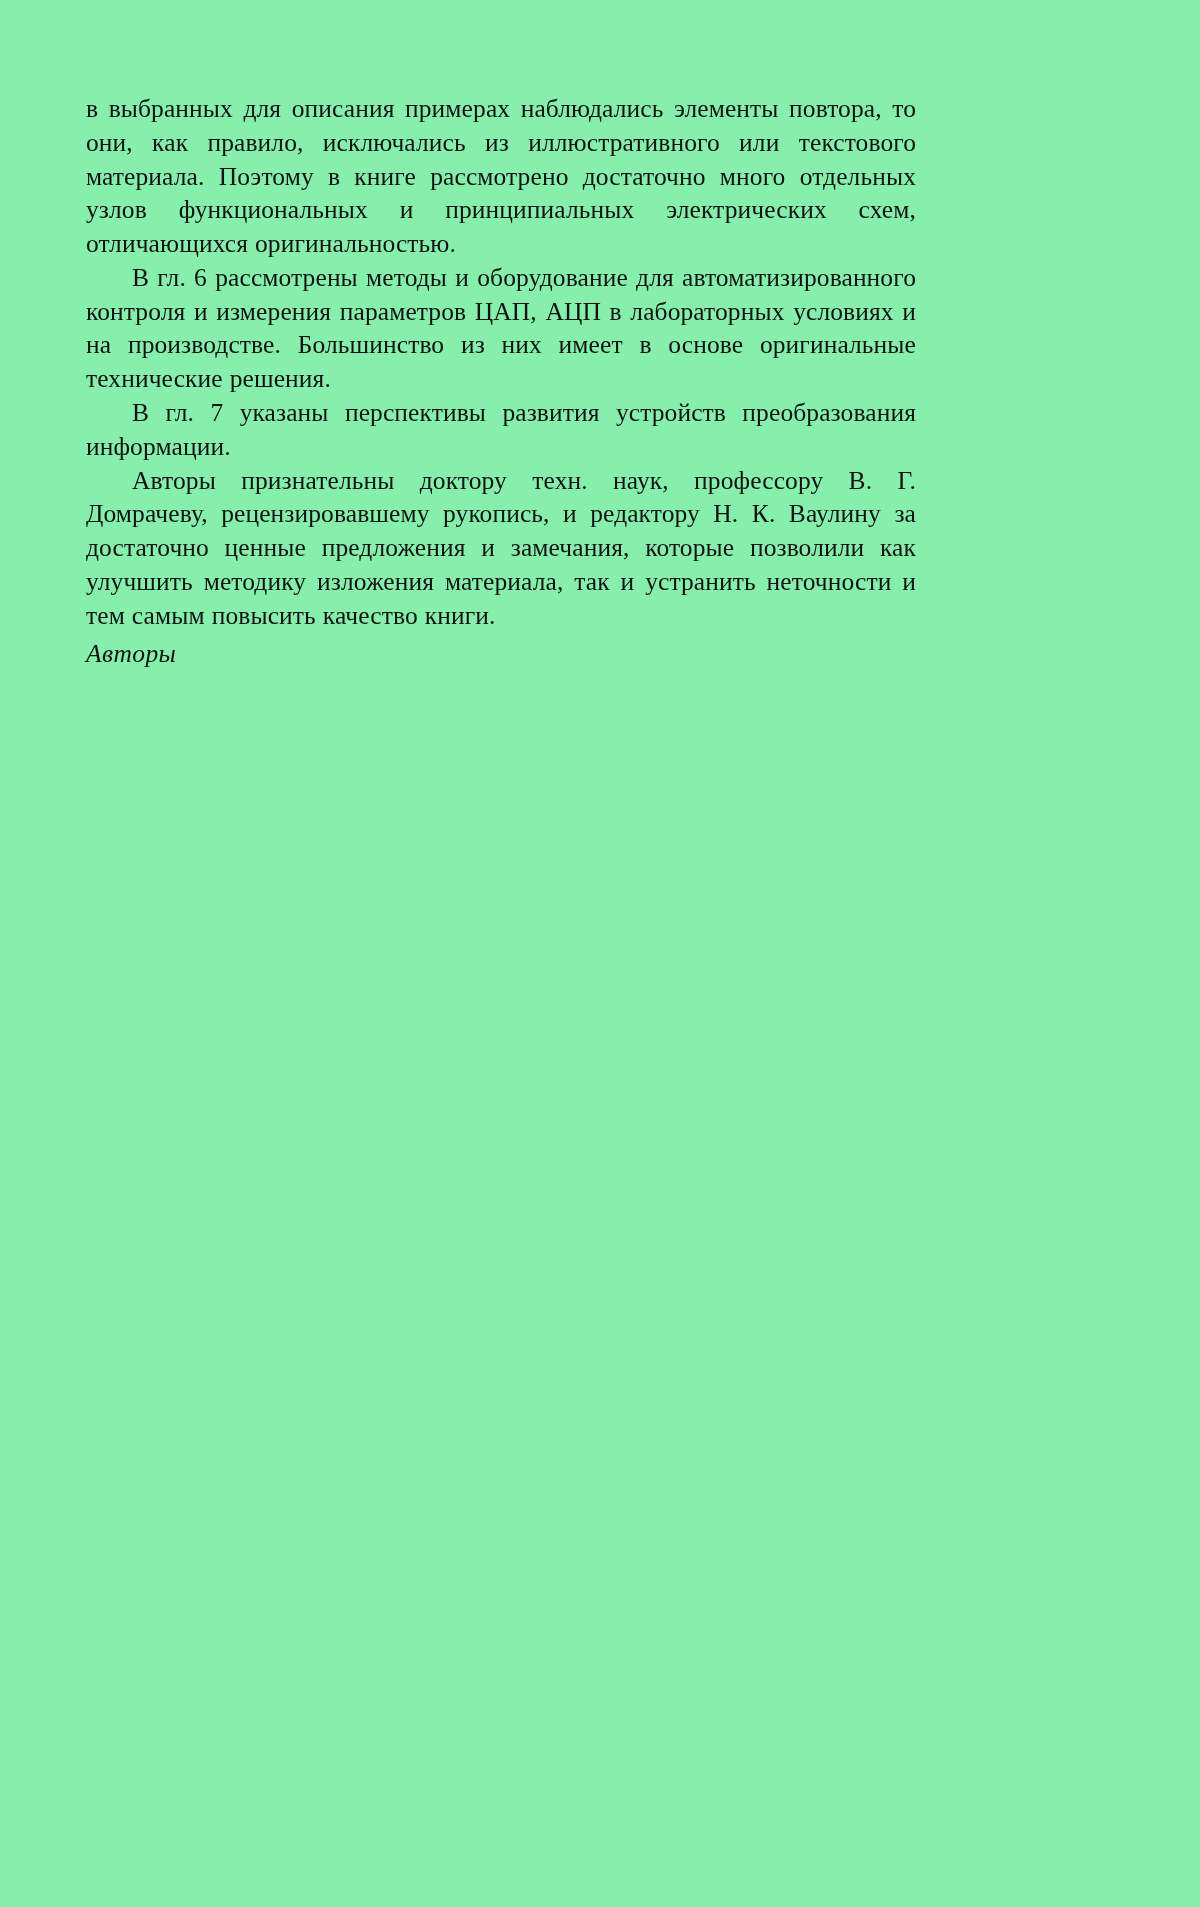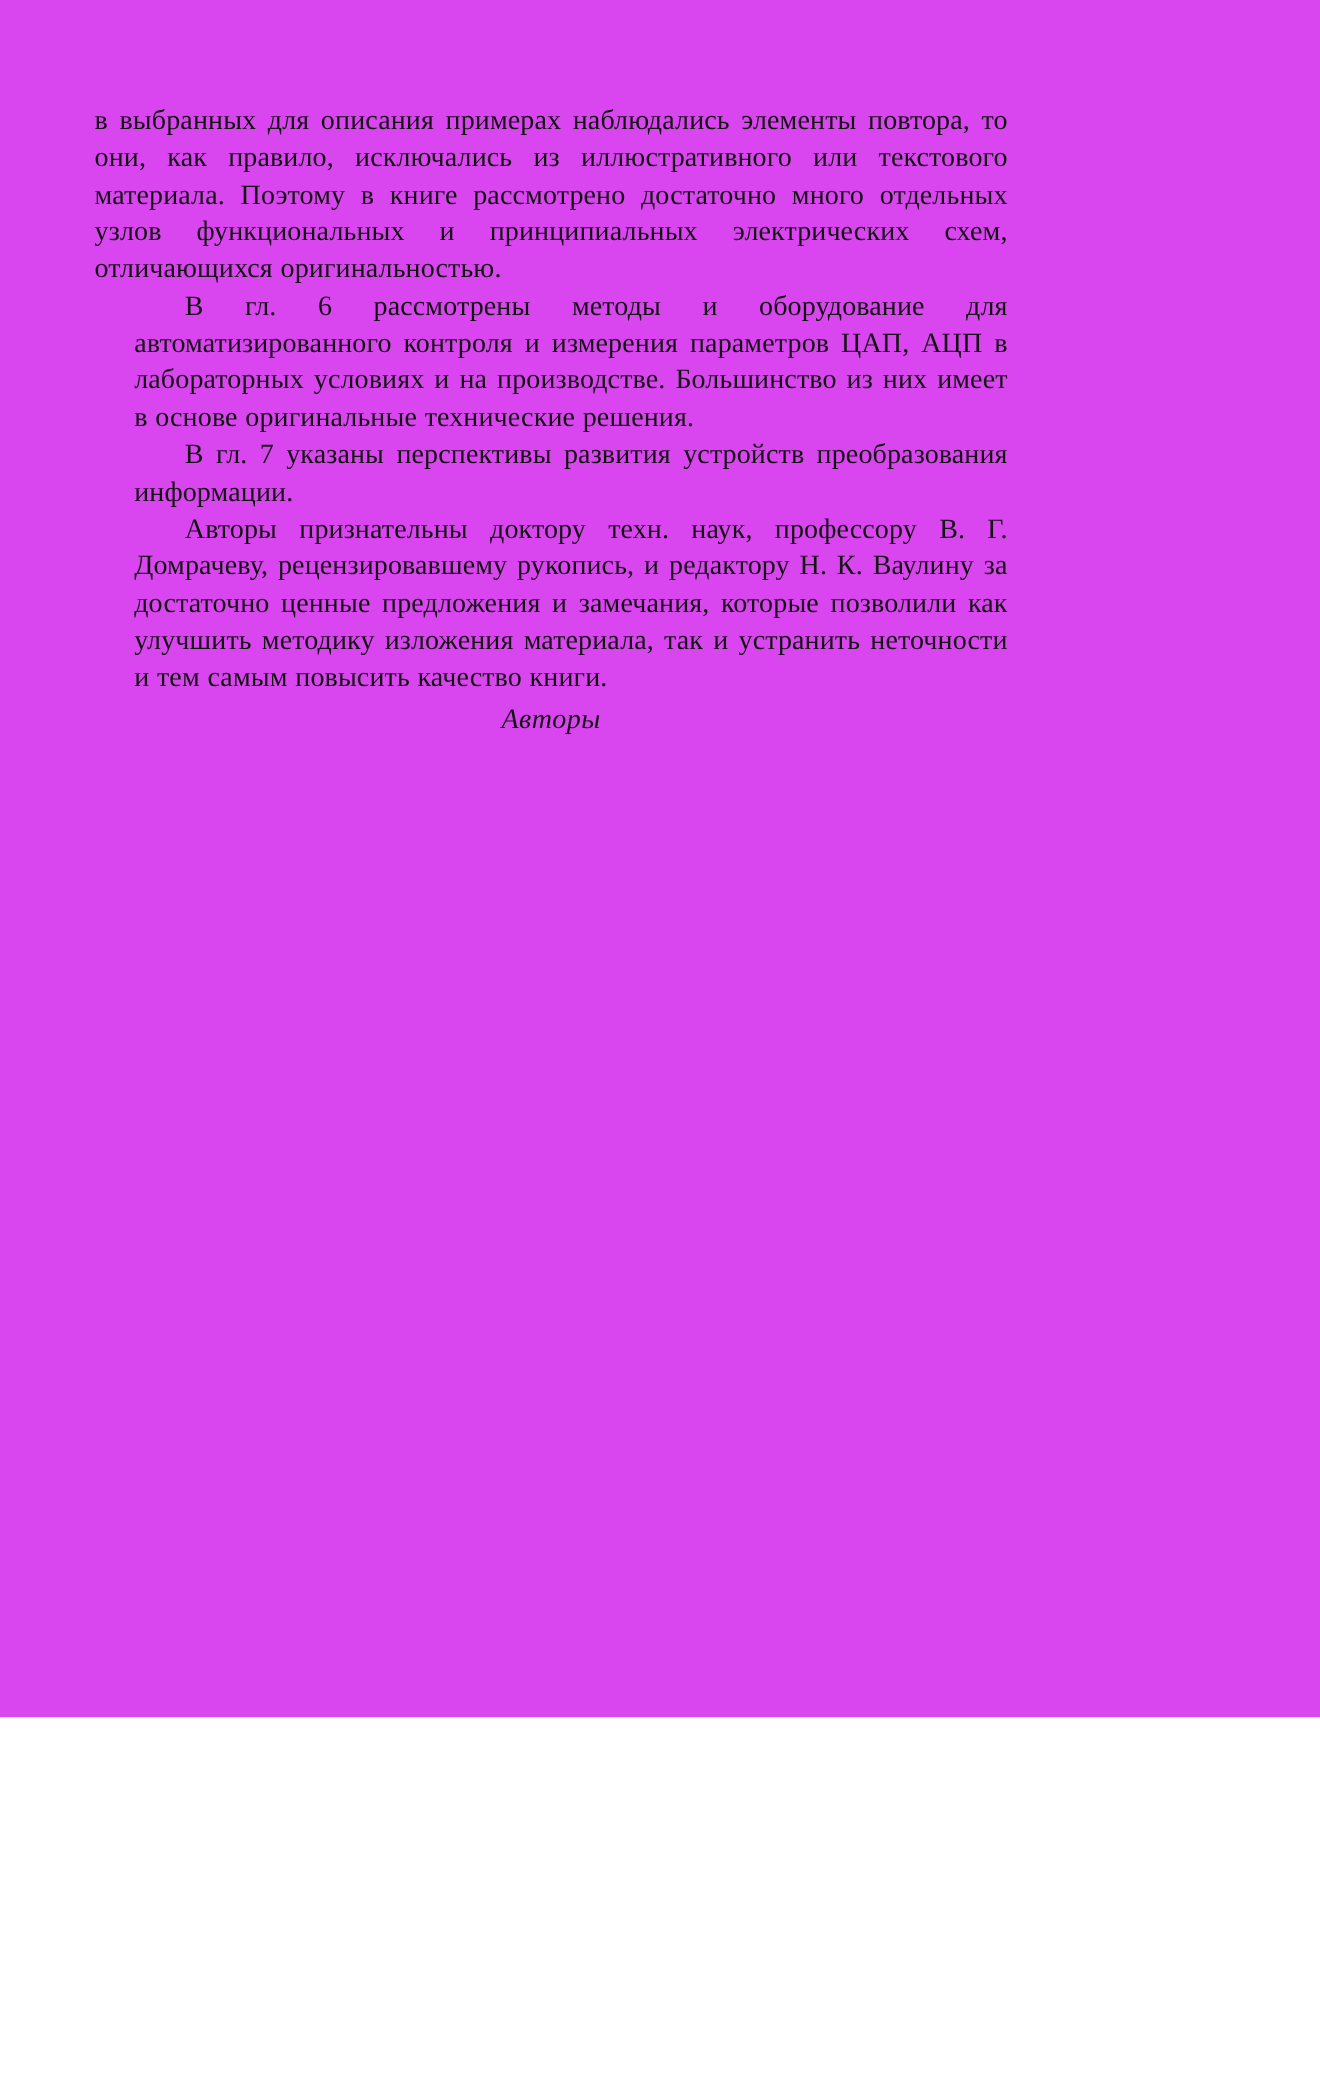--- a/index.html
+++ b/index.html
@@ -12,45 +12,44 @@
     height: 1907px;
     position: relative;
     font-family: "Liberation Serif", serif;
     overflow: hidden;
   }
   .page {
     position: absolute;
     top: 0;
     left: 0;
     width: 1200px;
-    height: 1561px;
-    background: #d946ef;
+    height: 1907px;
+    background: #86efac;
   }
   .text-block {
     position: absolute;
     left: 86px;
     top: 92px;
     width: 830px;
   }
   p {
     margin: 0;
     font-size: 25.5px;
     line-height: 1.325;
     text-align: justify;
     color: #131313;
     letter-spacing: 0.1px;
     word-spacing: 0.5px;
   }
   p.indent {
     text-indent: 46px;
-    margin-left: 36px;
   }
   .signature {
     margin-top: 6px;
-    text-align: center;
+    text-align: left;
     font-style: italic;
     font-size: 25.5px;
     color: #131313;
     letter-spacing: 0.4px;
   }
 </style>
 </head>
 <body>
 
 <div class="page">

